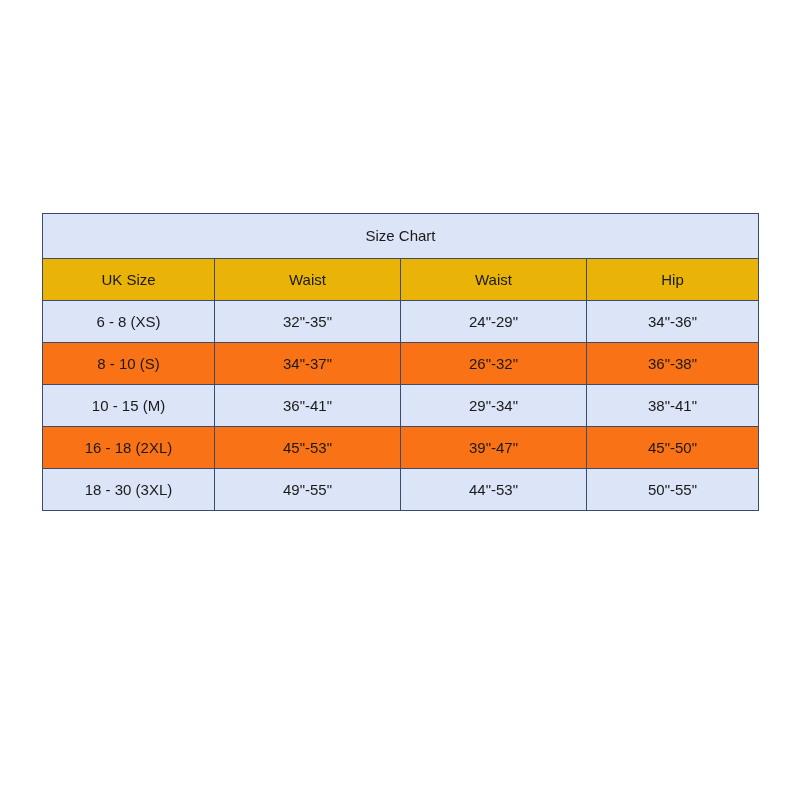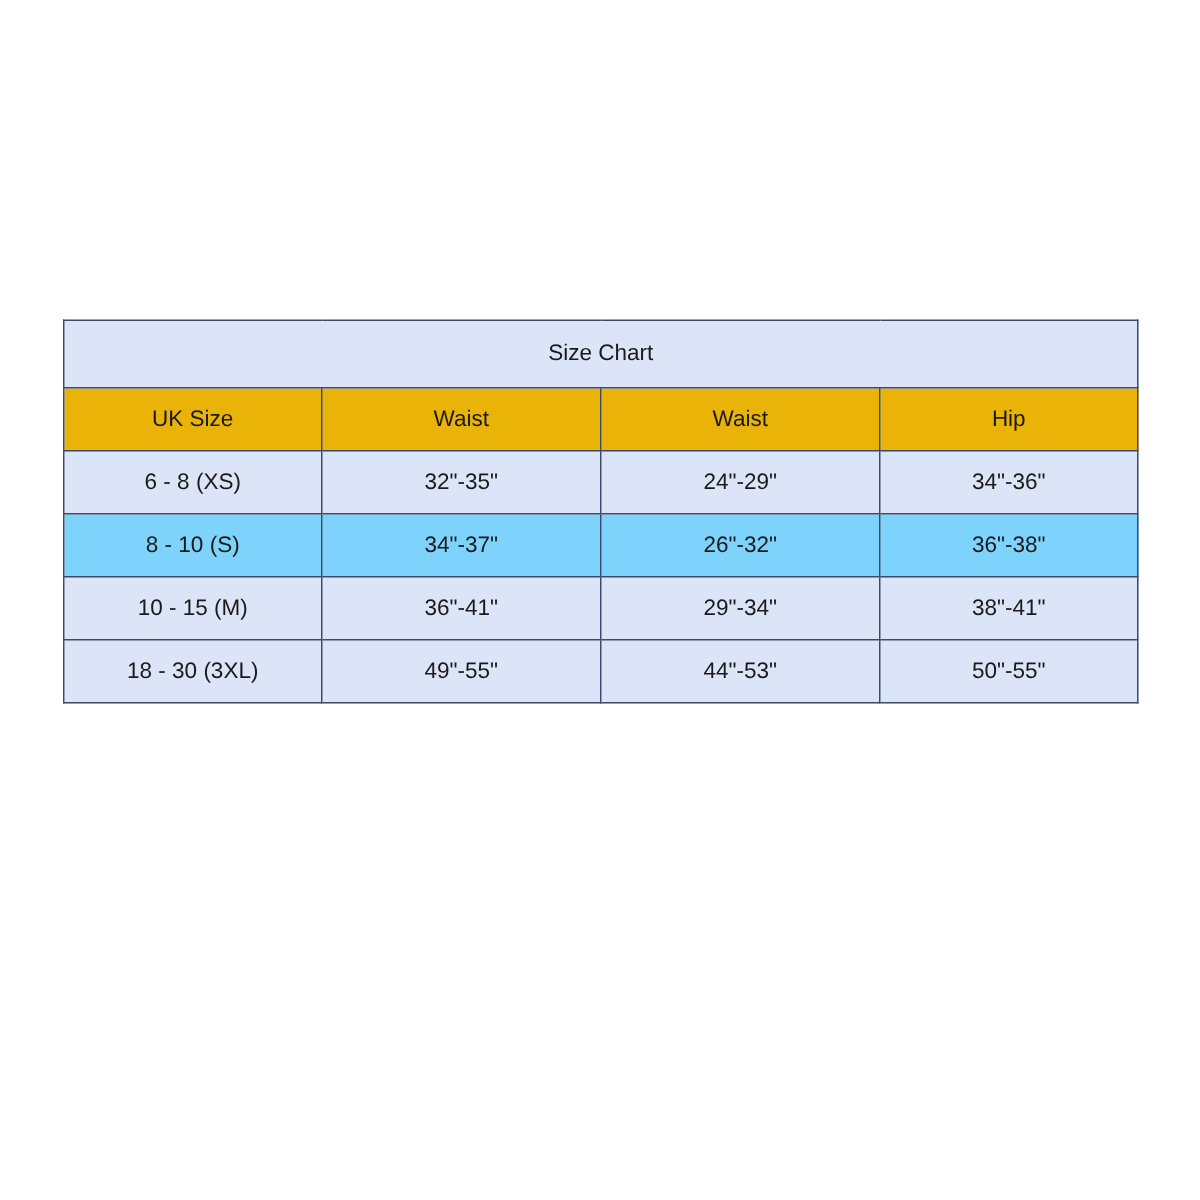--- a/index.html
+++ b/index.html
@@ -47,21 +47,21 @@
   }
   tr.header-row td {
     background: #eab308;
     height: 41px;
     line-height: 41px;
   }
   tr.row-shaded td {
     background: #dce4f7;
   }
   tr.row-plain td {
-    background: #7dd3fc;
+    background: #f97316;
   }
   col.c0 { width: 172px; }
   col.c1 { width: 186px; }
   col.c2 { width: 186px; }
   col.c3 { width: 172px; }
 </style>
 </head>
 <body>
 
 <div id="page">
@@ -94,20 +94,26 @@
           <td>34"-37"</td>
           <td>26"-32"</td>
           <td>36"-38"</td>
         </tr>
         <tr class="row-shaded">
           <td>10 - 15  (M)</td>
           <td>36"-41"</td>
           <td>29"-34"</td>
           <td>38"-41"</td>
         </tr>
+        <tr class="row-plain">
+          <td>16 - 18  (2XL)</td>
+          <td>45"-53"</td>
+          <td>39"-47"</td>
+          <td>45"-50"</td>
+        </tr>
         <tr class="row-shaded">
           <td>18 - 30  (3XL)</td>
           <td>49"-55"</td>
           <td>44"-53"</td>
           <td>50"-55"</td>
         </tr>
       </tbody>
     </table>
   </div>
 </div>

